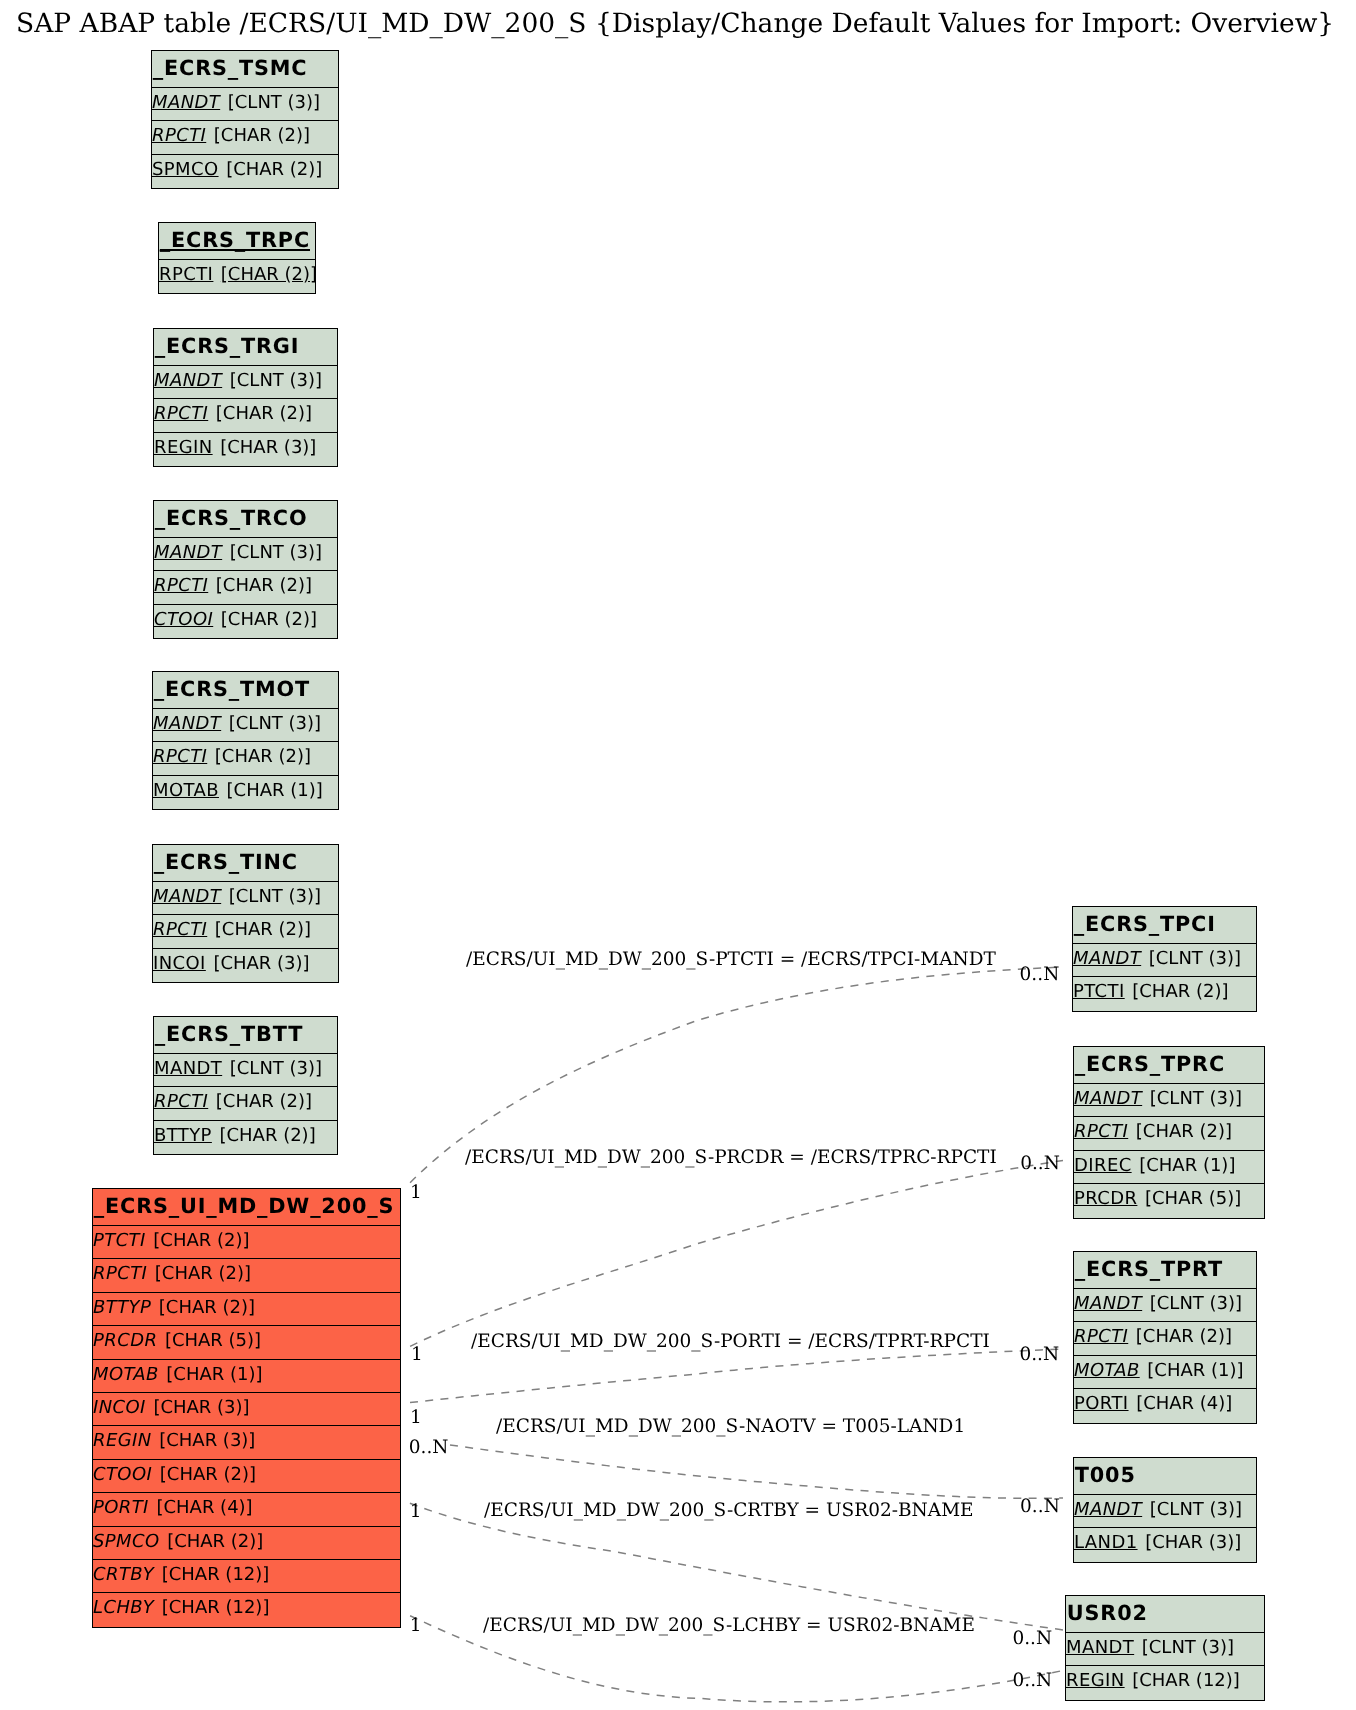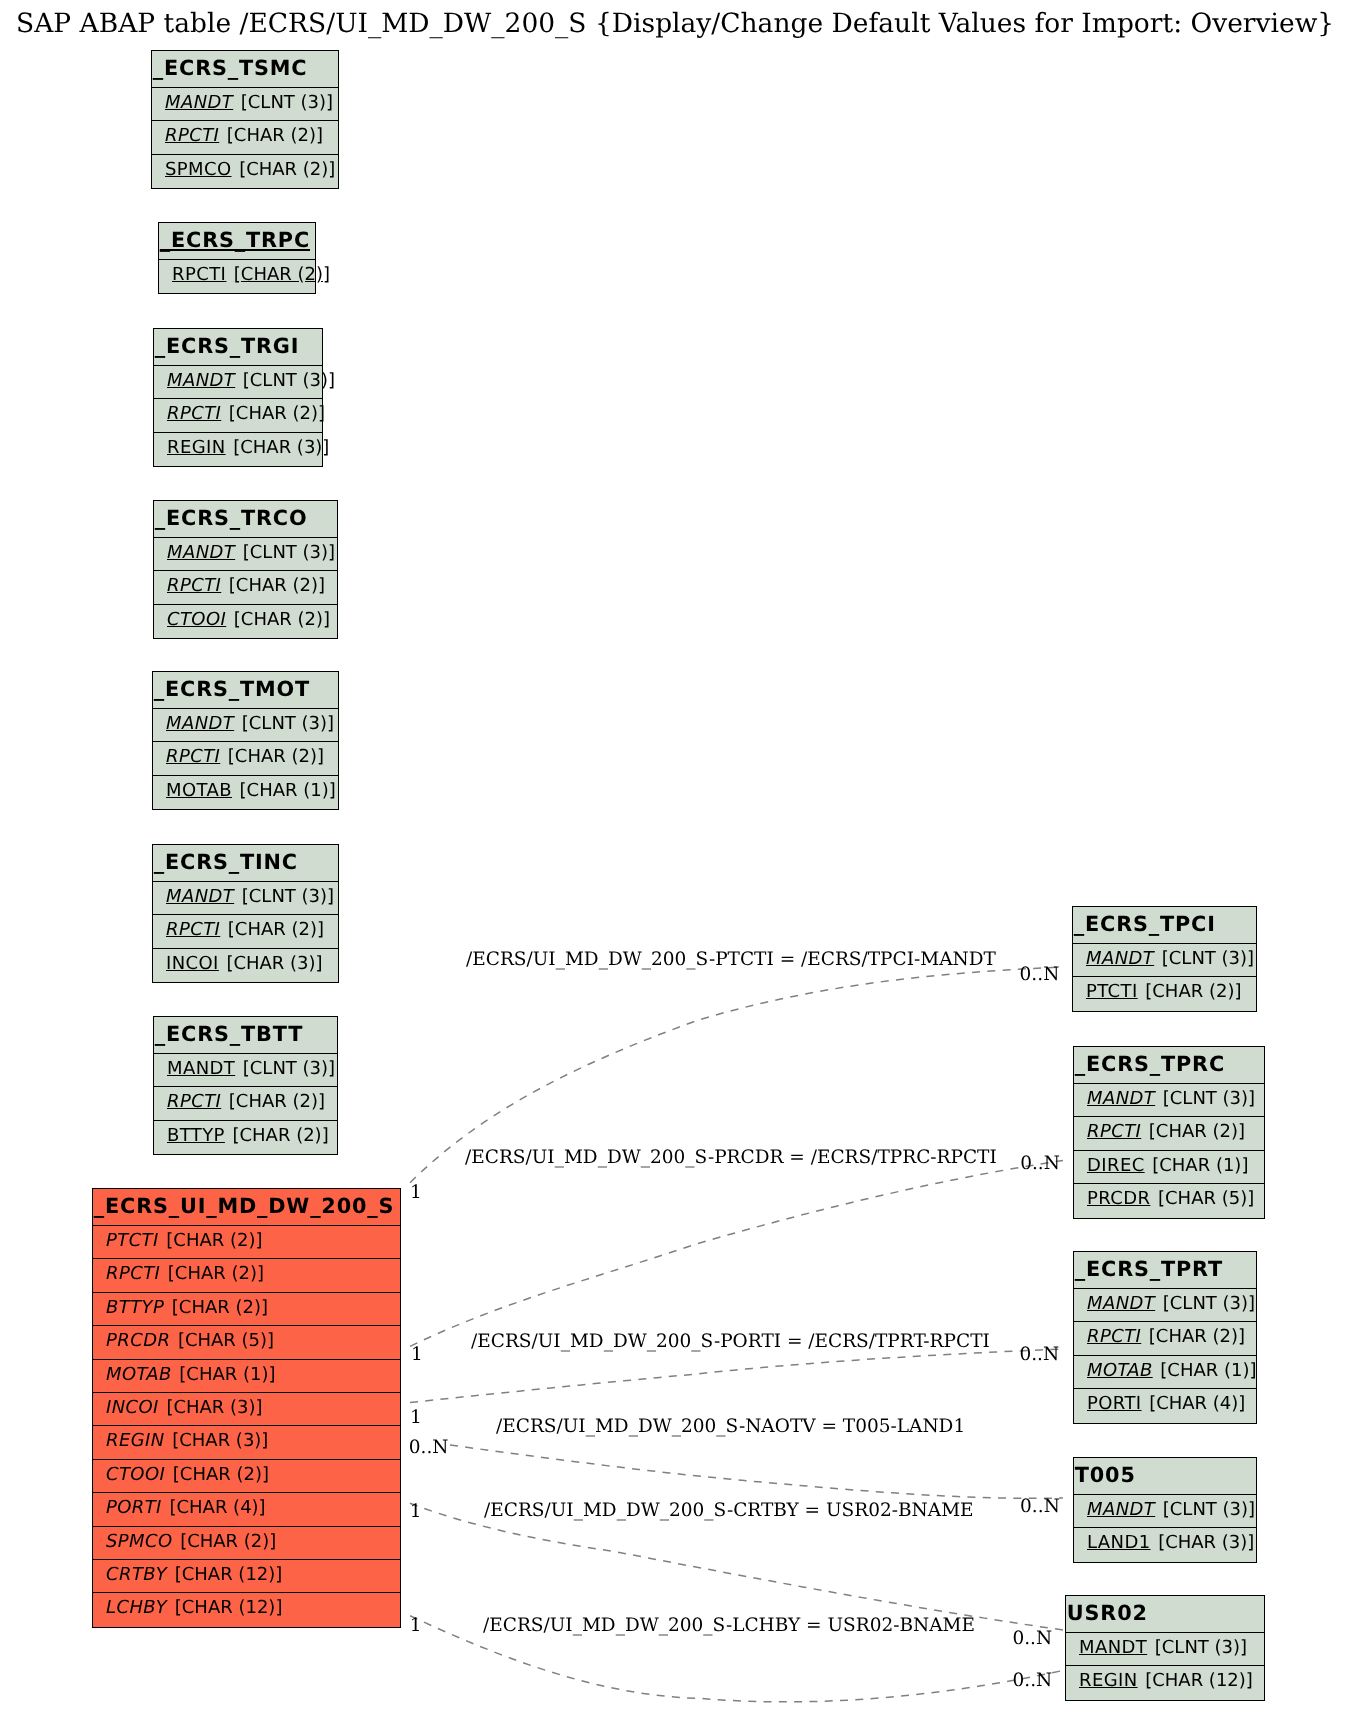--- a/index.html
+++ b/index.html
@@ -26,21 +26,21 @@
   }
   .entity .ehead {
     box-sizing:border-box; height:37px; line-height:34px;
     text-align:left; font-weight:bold; font-size:20.8px;
     letter-spacing:0.82px; text-indent:0.82px;
     color:#000; border-bottom:1.5px solid #000;
     white-space:nowrap; overflow:visible;
   }
   .entity .erow {
     box-sizing:border-box; height:33.4px; line-height:30.6px;
-    padding-left:13px; font-size:18px; color:#000;
+    padding-left:0; font-size:18px; color:#000;
     border-bottom:1.5px solid #000; white-space:nowrap;
   }
   .entity .erow:last-child { border-bottom:none; }
   .erow .fname { text-decoration:underline; letter-spacing:0.4px; }
   .erow.key .fname { font-style:italic; }
   .erow .gap { display:inline-block; width:7.6px; }
 
   
   .entity.main { background:#fc6347; }
   .entity.main .erow .fname { text-decoration:none; font-style:italic; }
@@ -70,21 +70,21 @@
       <div class="entity" style="left: 151px; top: 50px; width: 188px;">
         <div class="ehead">_ECRS_TSMC</div>
         <div class="erow key"><span class="fname">MANDT</span><span class="gap"></span><span class="ftype">[CLNT (3)]</span></div>
         <div class="erow key"><span class="fname">RPCTI</span><span class="gap"></span><span class="ftype">[CHAR (2)]</span></div>
         <div class="erow"><span class="fname">SPMCO</span><span class="gap"></span><span class="ftype">[CHAR (2)]</span></div>
       </div>
       <div class="entity" style="left: 158px; top: 222px; width: 158px; text-decoration: underline;">
         <div class="ehead">_ECRS_TRPC</div>
         <div class="erow"><span class="fname">RPCTI</span><span class="gap"></span><span class="ftype">[CHAR (2)]</span></div>
       </div>
-      <div class="entity" style="left: 153px; top: 328px; width: 170px;">
+      <div class="entity" style="left: 153px; top: 328px; width: 185px;">
         <div class="ehead">_ECRS_TRGI</div>
         <div class="erow key"><span class="fname">MANDT</span><span class="gap"></span><span class="ftype">[CLNT (3)]</span></div>
         <div class="erow key"><span class="fname">RPCTI</span><span class="gap"></span><span class="ftype">[CHAR (2)]</span></div>
         <div class="erow"><span class="fname">REGIN</span><span class="gap"></span><span class="ftype">[CHAR (3)]</span></div>
       </div>
       <div class="entity" style="left: 153px; top: 500px; width: 185px;">
         <div class="ehead">_ECRS_TRCO</div>
         <div class="erow key"><span class="fname">MANDT</span><span class="gap"></span><span class="ftype">[CLNT (3)]</span></div>
         <div class="erow key"><span class="fname">RPCTI</span><span class="gap"></span><span class="ftype">[CHAR (2)]</span></div>
         <div class="erow key"><span class="fname">CTOOI</span><span class="gap"></span><span class="ftype">[CHAR (2)]</span></div>

